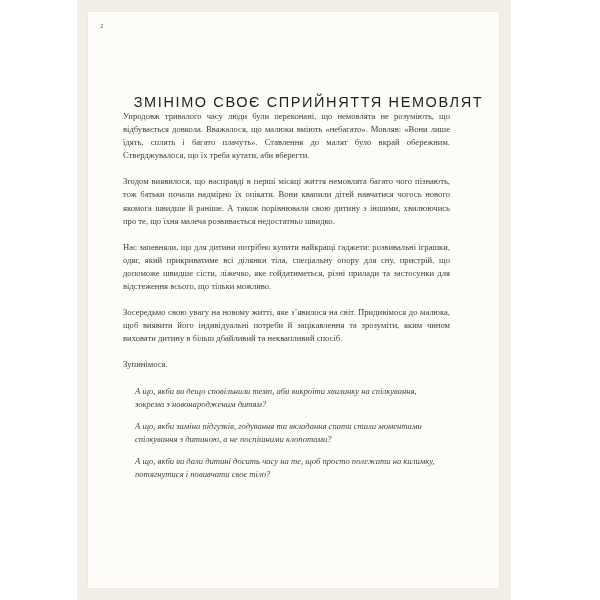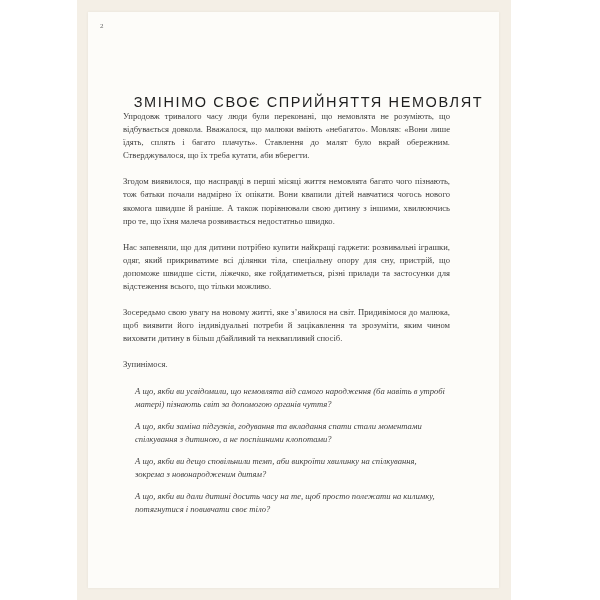--- a/index.html
+++ b/index.html
@@ -81,20 +81,19 @@
   <div class="inner-page">
     <div class="page-number">2</div>
     <h1 class="title">ЗМІНІМО СВОЄ СПРИЙНЯТТЯ НЕМОВЛЯТ</h1>
     <div class="body">
       <p>Упродовж тривалого часу люди були переконані, що немовлята не розуміють, що відбувається довкола. Вважалося, що малюки вміють «небагато». Мовляв: «Вони лише їдять, сплять і багато плачуть». Ставлення до малят було вкрай обережним. Стверджувалося, що їх треба кутати, аби вберегти.</p>
       <p>Згодом виявилося, що насправді в перші місяці життя немовлята багато чого пізнають, тож батьки почали надмірно їх опікати. Вони квапили дітей навчатися чогось нового якомога швидше й раніше. А також порівнювали свою дитину з іншими, хвилюючись про те, що їхня малеча розвивається недостатньо швидко.</p>
       <p>Нас запевняли, що для дитини потрібно купити найкращі гаджети: розвивальні іграшки, одяг, який прикриватиме всі ділянки тіла, спеціальну опору для сну, пристрій, що допоможе швидше сісти, ліжечко, яке гойдатиметься, різні прилади та застосунки для відстеження всього, що тільки можливо.</p>
       <p>Зосередьмо свою увагу на новому житті, яке з’явилося на світ. Придивімося до малюка, щоб виявити його індивідуальні потреби й зацікавлення та зрозуміти, яким чином виховати дитину в більш дбайливий та неквапливий спосіб.</p>
       <p>Зупинімося.</p>
       <div class="questions">
-        <p>А що, якби ви усвідомили, що немовлята від самого народження (ба навіть в утробі матері) пізнають світ за допомогою органів чуття?</p>
+        <p>А що, якби ви дещо сповільнили темп, аби викроїти хвилинку на спілкування, зокрема з новонародженим дитям?</p>
         <p>А що, якби заміна підгузків, годування та вкладання спати стали моментами спілкування з дитиною, а не поспішними клопотами?</p>
-        <p>А що, якби ви дещо сповільнили темп, аби викроїти хвилинку на спілкування, зокрема з новонародженим дитям?</p>
         <p>А що, якби ви дали дитині досить часу на те, щоб просто полежати на килимку, потягнутися і повивчати своє тіло?</p>
       </div>
     </div>
   </div>
 </div>
 
 </body></html>

